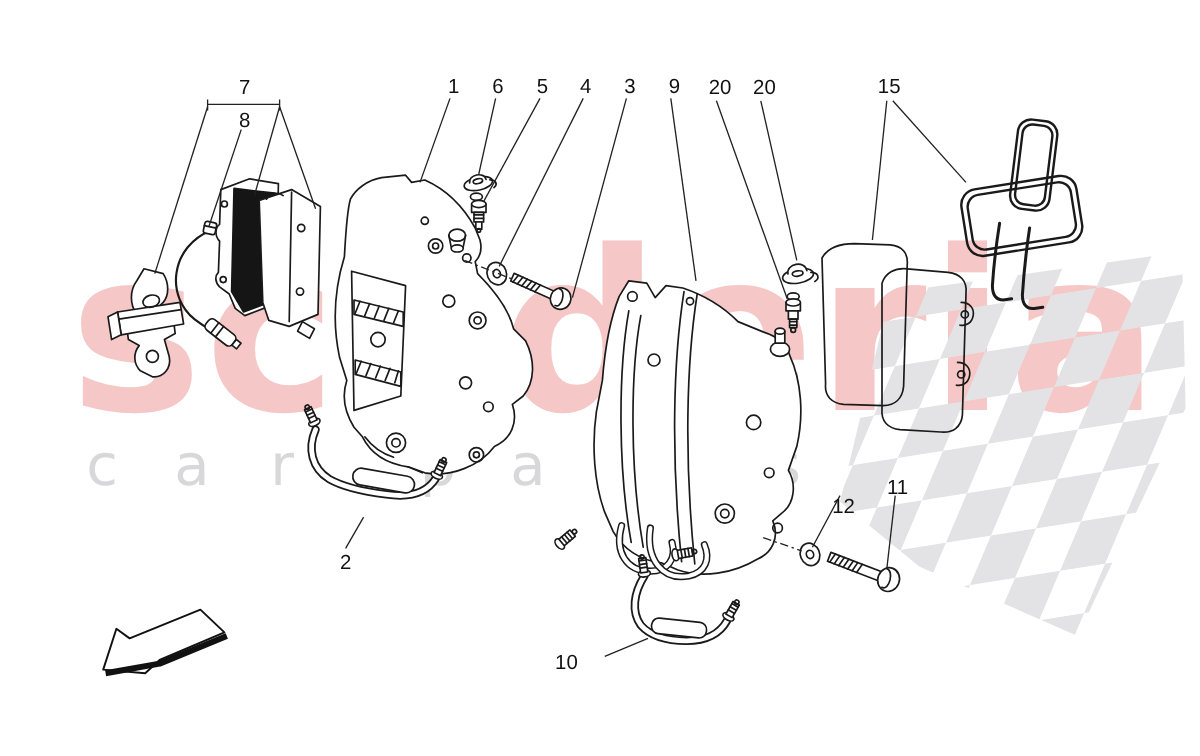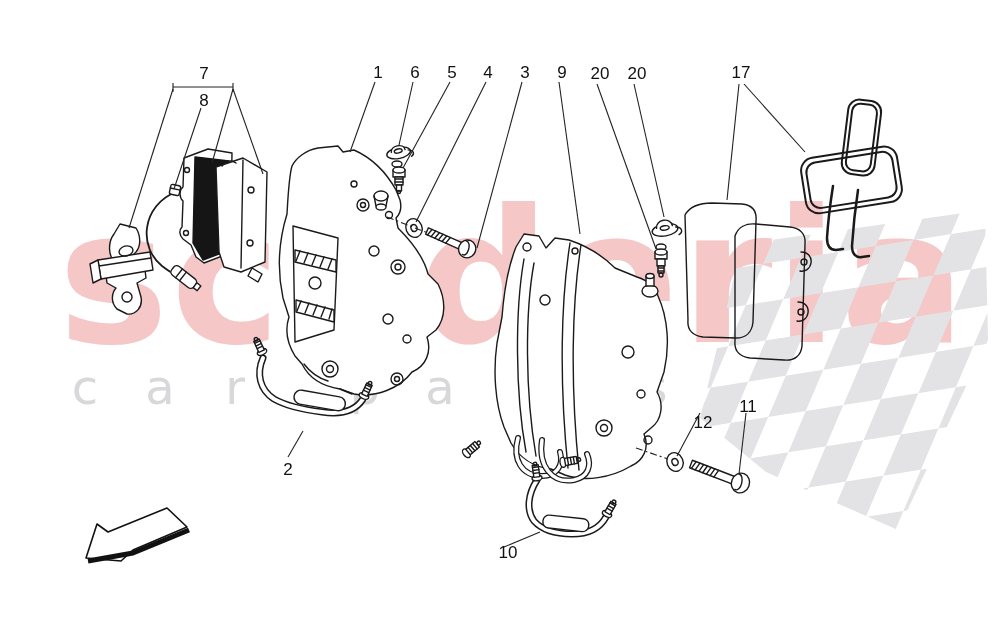--- a/index.html
+++ b/index.html
@@ -312,19 +312,19 @@
 <div class="callout" style="left:204px;top:73px">7</div>
 <div class="callout" style="left:204px;top:100px">8</div>
 <div class="callout" style="left:378px;top:72px">1</div>
 <div class="callout" style="left:415px;top:72px">6</div>
 <div class="callout" style="left:452px;top:72px">5</div>
 <div class="callout" style="left:488px;top:72px">4</div>
 <div class="callout" style="left:525px;top:72px">3</div>
 <div class="callout" style="left:562px;top:72px">9</div>
 <div class="callout" style="left:600px;top:73px">20</div>
 <div class="callout" style="left:637px;top:73px">20</div>
-<div class="callout" style="left:741px;top:72px">17</div>
+<div class="callout" style="left:741px;top:72px">15</div>
 <div class="callout" style="left:288px;top:469px">2</div>
-<div class="callout" style="left:508px;top:552px">10</div>
+<div class="callout" style="left:472px;top:552px">10</div>
 <div class="callout" style="left:703px;top:422px">12</div>
 <div class="callout" style="left:748px;top:406px">11</div>
 
 </div>
 
 </body></html>

